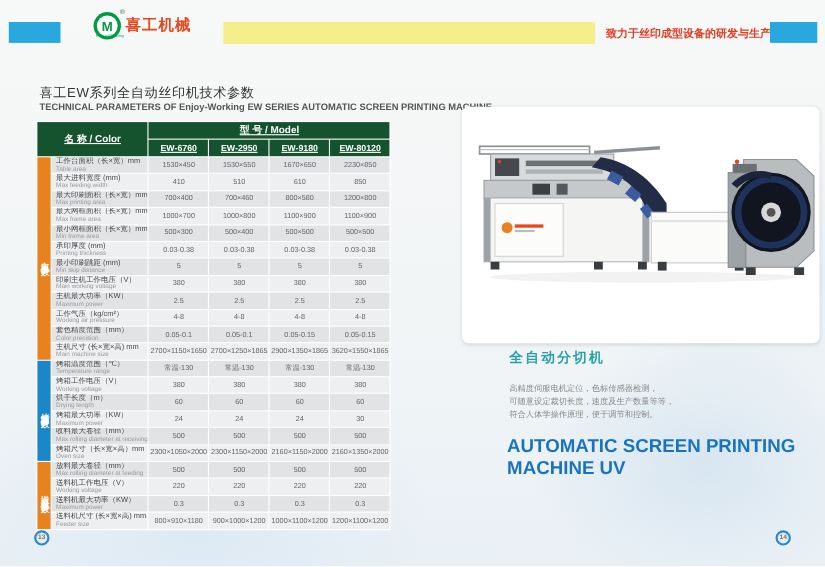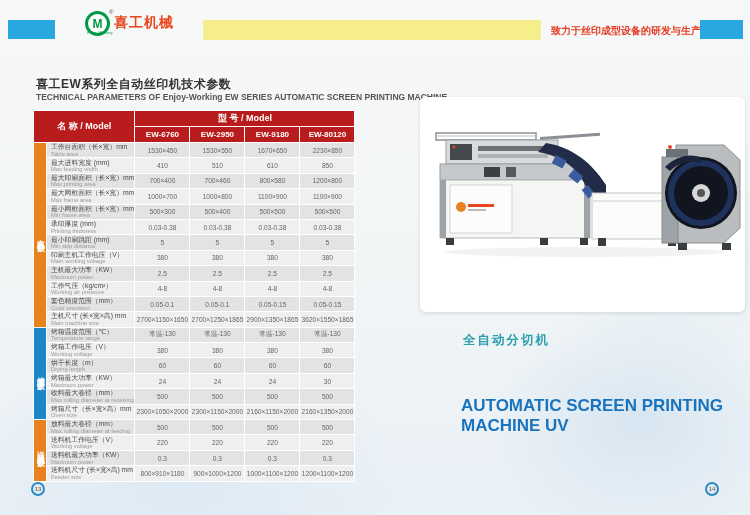--- a/index.html
+++ b/index.html
@@ -24,45 +24,45 @@
   .logo-inner { width:19px; height:19px; border-radius:50%; background:#fff;
     display:flex; align-items:center; justify-content:center;
     color:#009a44; font-weight:bold; font-size:12px; line-height:1; }
   .logo-reg { position:absolute; left:24px; top:0; font-size:6px; color:#555; }
   .logo-sub { position:absolute; left:-2px; top:22px; width:34px; text-align:center;
     font-size:3.5px; color:#009a44; letter-spacing:.2px; }
   .brand-text { position:absolute; left:114px; top:14px; font-size:14px; font-weight:bold;
     color:#e8471d; letter-spacing:1px; }
   .slogan { position:absolute; left:551px; top:24px; font-size:10px; font-weight:bold; color:#e53a22;text-align:right; }
   
-  .title-cn { position:absolute; left:36px; top:76px; font-size:12px; font-weight:bold; color:#333; letter-spacing:.5px; }
+  .title-cn { position:absolute; left:36px; top:76px; font-size:12px; font-weight:normal; color:#333; letter-spacing:.5px; }
   .title-en { position:absolute; left:36px; top:92px; font-size:8.5px; font-weight:bold; color:#555; }
   
   .spec-wrap { position:absolute; left:33px; top:110px; }
   table.spec { border-collapse:separate; border-spacing:1px; background:#fff; table-layout:fixed; }
   table.spec col.c-strip {width:12px;} table.spec col.c-name {width:76px;}
   table.spec col.c-m {width:54px;}
-  table.spec th { background:#b91c1c; color:#fff; font-weight:bold; text-align:center; }
+  table.spec th { background:#14532d; color:#fff; font-weight:bold; text-align:center;text-decoration:underline; }
   th.h-name { font-size:9px; }
   th.h-model { font-size:9px; height:15px; }
   th.h-mcell { font-size:8px; height:15px; }
   table.spec td { height:14.4px; vertical-align:middle; overflow:hidden; white-space:nowrap; }
   tbody tr:nth-child(odd)  td { background:#e2e3e5; }
   tbody tr:nth-child(even) td { background:#eeeff0; }
   td.section-cell { text-align:center; vertical-align:middle; }
   td.section-cell .vert { writing-mode:vertical-rl; text-orientation:upright; color:#fff;
     font-weight:bold; font-size:8px; letter-spacing:2px; line-height:12px; }
   td.name-cell { padding-left:4px; text-align:left; }
   td.name-cell .cn { font-size:6.8px; color:#4a4a4a; line-height:7.5px; }
   td.name-cell .en { font-size:5.8px; color:#9a9a9a; line-height:6.5px; }
   td.val-cell { text-align:center; font-size:6.6px; color:#666; }
   
   .photo-card { position:absolute; left:420px; top:97px; width:325px; height:215px;
     background:#fff; border-radius:6px; box-shadow:0 1px 4px rgba(0,0,0,.12); overflow:hidden; }
-  .desc-cn-title { position:absolute; left:463px; top:332px; font-size:12.5px; font-weight:bold;
+  .desc-cn-title { position:absolute; left:463px; top:317px; font-size:12.5px; font-weight:bold;
     color:#2aa0ad; letter-spacing:2px; }
   .desc-cn-lines { position:absolute; left:463px; top:347px; font-size:7.5px; color:#888; line-height:12px; }
   .desc-en-title { position:absolute; left:461px; top:396px; font-size:17px; font-weight:bold; color:#1a74bd; }
   .desc-en-text { position:absolute; left:461px; top:411px; width:252px; font-size:7.5px;
     color:#888; line-height:11.5px; }
   
   .page-badge { position:absolute; top:482px; width:14px; height:14px; border-radius:50%;
     border:2px solid #2d89c6; background:#e3ebf0; color:#777; font-size:6px; font-weight:bold;
     display:flex; align-items:center; justify-content:center; }
   .badge-l { left:31px; } .badge-r { left:705px; }
@@ -93,21 +93,21 @@
       <colgroup>
         <col class="c-strip">
           <col class="c-name">
         <col class="c-m">
           <col class="c-m">
           <col class="c-m">
           <col class="c-m">
       </colgroup>
       <thead>
         <tr>
-          <th class="h-name" colspan="2" rowspan="2">名 称 / Model</th>
+          <th class="h-name" colspan="2" rowspan="2">名 称 / Color</th>
           <th class="h-model" colspan="4">型 号 / Model</th>
         </tr>
         <tr>
           <th class="h-mcell">EW-6760</th>
           <th class="h-mcell">EW-2950</th>
           <th class="h-mcell">EW-9180</th>
           <th class="h-mcell">EW-80120</th>
         </tr>
       </thead>
       <tbody>
@@ -386,18 +386,23 @@
       <circle cx="281" cy="96" r="4" fill="#555"></circle>
       <path d="M245,70 C255,60 268,56 281,60 L281,66 C270,62 258,66 250,74 Z" fill="#1b2438"></path>
       <rect x="258" y="146" width="9" height="7" fill="#3a3d40"></rect>
       <rect x="302" y="146" width="9" height="7" fill="#3a3d40"></rect>
 
       <ellipse cx="165" cy="155" rx="140" ry="5" fill="#000" opacity="0.05"></ellipse>
     </svg>
   </div>
 
   <div class="desc-cn-title">全自动分切机</div>
+  <div class="desc-cn-lines">
+    <div>高精度伺服电机定位，色标传感器检测，</div>
+    <div>可随意设定裁切长度，速度及生产数量等等，</div>
+    <div>符合人体学操作原理，便于调节和控制。</div>
+  </div>
   <div class="desc-en-title">AUTOMATIC SCREEN PRINTING MACHINE UV</div>
 
   <div class="page-badge badge-l">13</div>
   <div class="page-badge badge-r">14</div>
 
 </div>
 
 </body></html>

